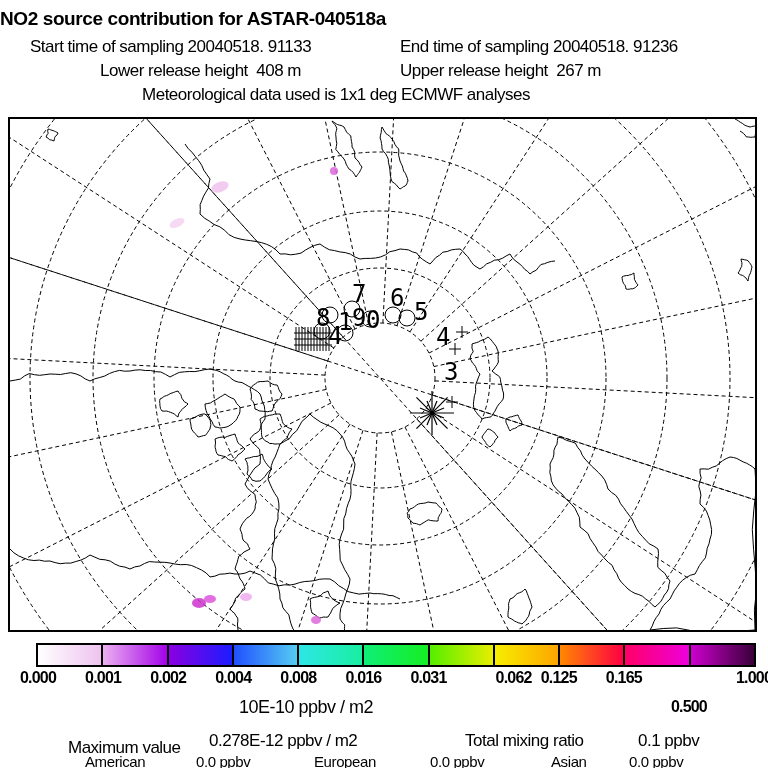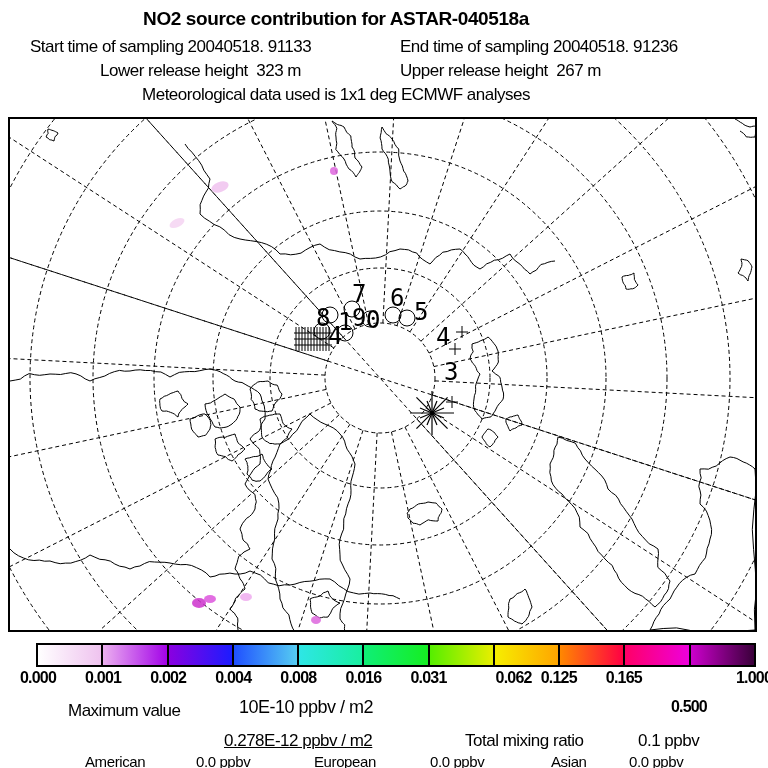--- a/index.html
+++ b/index.html
@@ -1,52 +1,52 @@
 <!DOCTYPE html>
 <html><head>
 <meta charset="utf-8">
 <style>
   html,body{margin:0;padding:0;background:#ffffff;}
   body{width:768px;height:768px;position:relative;overflow:hidden;
        font-family:"Liberation Sans",sans-serif;color:#000;}
   .abs{position:absolute;}
   .pre{white-space:pre;}
-  #title-line{top:8px;left:0;width:672px;text-align:center;font-size:19px;font-weight:bold;letter-spacing:-0.4px;}
+  #title-line{top:8px;left:0;width:672px;font-size:19px;font-weight:bold;letter-spacing:-0.4px;}
   .hdr{font-size:17px;letter-spacing:-0.5px;}
   #start-time{top:37px;left:30px;}
   #end-time{top:37px;left:400px;}
   #lower-release{top:61px;left:100px;}
   #upper-release{top:61px;left:400px;}
   #met-line{top:85px;left:0;width:672px;text-align:center;}
   #map-frame{top:117px;left:8px;width:745px;height:511px;border:2px solid #000;background:#fff;}
   #colorbar{top:643px;left:36px;width:716px;height:20px;border:2px solid #000;display:flex;}
   .cb-seg{flex:1 1 0;border-right:2px solid #000;}
   .cb-seg:last-child{border-right:none;}
   .cb-tick{position:absolute;top:669px;transform:translateX(-50%);font-size:16px;font-weight:bold;letter-spacing:-0.8px;}
   #unit-label{top:697px;left:0;width:612px;text-align:center;font-size:18px;letter-spacing:-0.5px;}
   .stat{font-size:17px;letter-spacing:-0.5px;}
   .stat2{font-size:15px;letter-spacing:-0.4px;}
-  #max-label{top:701px;left:68px;}
-  #max-value{top:731px;left:224px;text-decoration:underline;}
+  #max-label{top:738px;left:68px;}
+  #max-value{top:731px;left:209px;}
   #tmr-label{top:731px;left:432px;margin-left:33px;}
   #tmr-value{top:731px;left:638px;}
   #am-label{top:753px;left:85px;}
   #am-value{top:753px;left:196px;}
   #eu-label{top:753px;left:314px;}
   #eu-value{top:753px;left:430px;}
   #as-label{top:753px;left:551px;}
   #as-value{top:753px;left:629px;}
 </style>
 </head>
 <body>
 
 <div id="title-line" class="abs">NO2 source contribution for ASTAR-040518a</div>
 <div id="start-time" class="abs hdr pre">Start time of sampling 20040518. 91133</div>
 <div id="end-time" class="abs hdr pre">End time of sampling 20040518. 91236</div>
-<div id="lower-release" class="abs hdr pre">Lower release height  323 m</div>
+<div id="lower-release" class="abs hdr pre">Lower release height  408 m</div>
 <div id="upper-release" class="abs hdr pre">Upper release height  267 m</div>
 <div id="met-line" class="abs hdr">Meteorological data used is 1x1 deg ECMWF analyses</div>
 
 <div id="map-frame" class="abs">
   <svg id="map-svg" width="745" height="511" viewBox="0 0 745 511" xmlns="http://www.w3.org/2000/svg">
       <circle cx="370" cy="259" r="55" fill="none" stroke="#000" stroke-width="1" stroke-dasharray="4 3"></circle>
       <circle cx="370" cy="259" r="110" fill="none" stroke="#000" stroke-width="1" stroke-dasharray="4 3"></circle>
       <circle cx="370" cy="259" r="167" fill="none" stroke="#000" stroke-width="1" stroke-dasharray="4 3"></circle>
       <circle cx="370" cy="259" r="226" fill="none" stroke="#000" stroke-width="1" stroke-dasharray="4 3"></circle>
       <circle cx="370" cy="259" r="287" fill="none" stroke="#000" stroke-width="1" stroke-dasharray="4 3"></circle>

